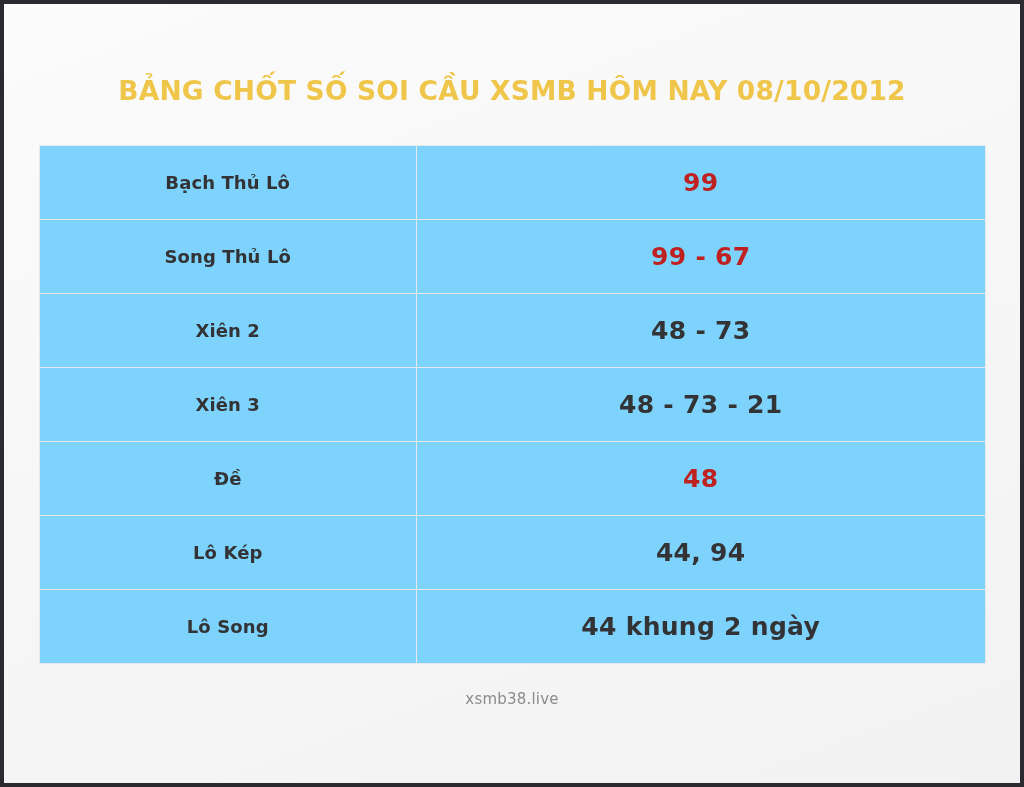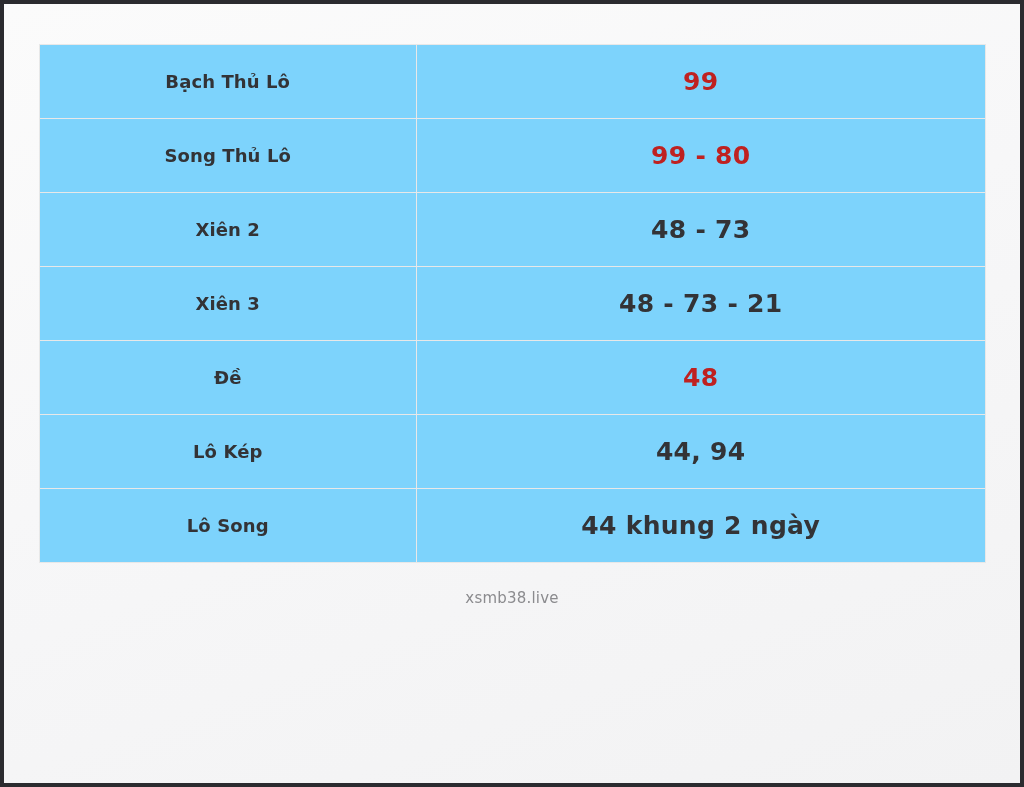--- a/index.html
+++ b/index.html
@@ -86,36 +86,37 @@
     font-weight: 400;
     color: #8b8b8e;
     letter-spacing: 0.2px;
   }
 </style>
 </head>
 <body>
 
 <div id="page">
 
+  <h1 id="title">BẢNG CHỐT SỐ SOI CẦU XSMB HÔM NAY 08/10/2012</h1>
 
   <div id="table-wrap">
     <table id="chot-table">
       <colgroup>
         <col class="c-label">
         <col class="c-value">
       </colgroup>
       <tbody id="table-body">
 
       <tr>
             <td class="label-cell">Bạch Thủ Lô</td>
             <td class="value-cell accent">99</td>
           </tr>
           <tr>
             <td class="label-cell">Song Thủ Lô</td>
-            <td class="value-cell accent">99 - 80</td>
+            <td class="value-cell accent">99 - 67</td>
           </tr>
           <tr>
             <td class="label-cell">Xiên 2</td>
             <td class="value-cell">48 - 73</td>
           </tr>
           <tr>
             <td class="label-cell">Xiên 3</td>
             <td class="value-cell">48 - 73 - 21</td>
           </tr>
           <tr>

